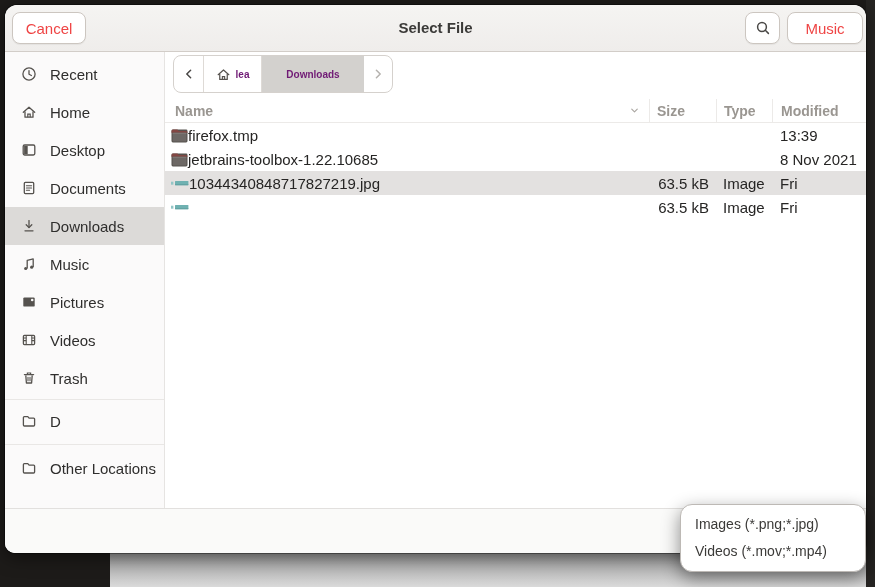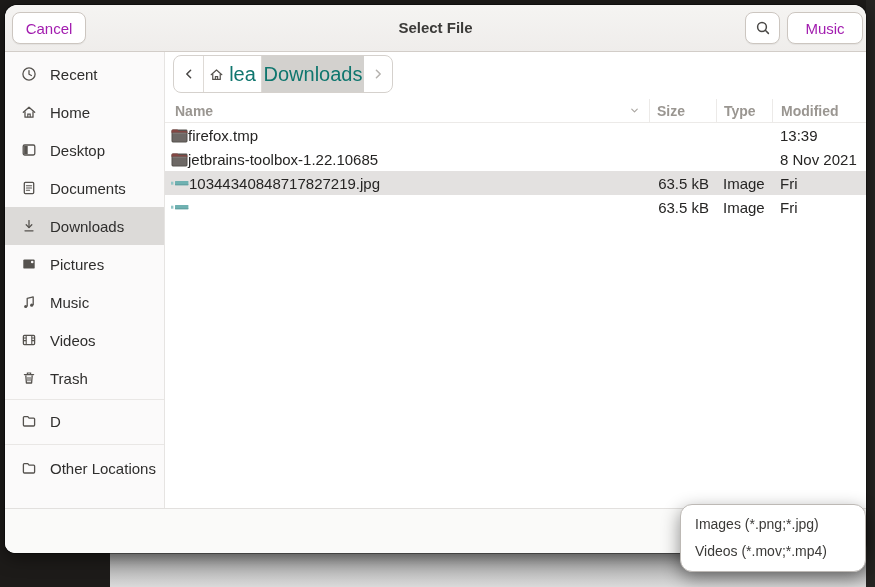--- a/index.html
+++ b/index.html
@@ -19,21 +19,21 @@
     background:#ffffff; border-radius:12px 12px 10px 10px;
     box-shadow:0 4px 18px rgba(0,0,0,.5), 0 0 0 1px rgba(0,0,0,.35);
     display:flex; flex-direction:column; overflow:hidden;
   }
   .headerbar { position:relative; flex:none; height:47px;
     background:linear-gradient(#f5f4f2,#efedeb); border-bottom:1px solid #d2cdc8;
     border-radius:12px 12px 0 0; }
   .hb-title { position:absolute; left:0; right:0; top:0; height:46px; line-height:46px;
     text-align:center; font-weight:bold; font-size:15px; color:#3b3a38; }
   .btn { position:absolute; top:7px; height:32px; background:#fff; border:1px solid #ccc6c0;
-    border-radius:8px; font-size:15px; color:#a21caf; display:flex; align-items:center;
+    border-radius:8px; font-size:15px; color:#ef4444; display:flex; align-items:center;
     justify-content:center; box-shadow:0 1px 1px rgba(0,0,0,.05); cursor:default;
     font-family:"Liberation Sans", sans-serif; }
   .cancel-btn { left:7px; width:74px; }
   .search-btn { left:740px; width:35px; }
   .open-btn { left:782px; width:76px; }
 
   .body { flex:1; display:flex; min-height:0; position:relative; }
 
   .sidebar { flex:none; width:160px; background:#fbfafa; border-right:1px solid #e6e4e2;
     padding-top:3px; overflow:hidden; }
@@ -41,22 +41,22 @@
     font-size:15px; color:#2f2e2d; }
   .side-item.selected { background:#dcdad8; }
   .side-sep { height:1px; background:#e9e7e5; }
   .sep-a { margin:2px 0; }
   .sep-b { margin:4px 0 4px 0; }
   .icon16 { width:16px; height:16px; flex:none; display:block; }
 
   .content { flex:1; display:flex; flex-direction:column; background:#fff; min-width:0; }
   .pathbar { margin:3px 0 0 8px; width:220px; height:38px; border:1px solid #d5d1cd;
     border-radius:8px; display:flex; overflow:hidden; background:#fff; flex:none; }
-  .pb-seg { display:flex; align-items:center; justify-content:center; font-size:20px;
-    color:#0f766e; height:100%; }
+  .pb-seg { display:flex; align-items:center; justify-content:center; font-size:10px;
+    color:#701a75; height:100%;font-weight:bold; }
   .pb-back { width:30px; border-right:1px solid #deda d6; border-right:1px solid #dedad6; }
   .pb-home { width:58px; gap:5px; border-right:1px solid #dedad6; }
   .pb-current { width:102px; background:#d3d1ce; }
   .pb-fwd { flex:1; }
 
   .list-header { margin-top:6px; height:24px; display:flex; align-items:center;
     font-size:14px; font-weight:bold; color:#9a9691; border-bottom:1px solid #eceae8; flex:none; }
   .hdr-name { width:484px; display:flex; align-items:center; padding-left:10px;gap:47px; }
   .hdr-sort { margin-left:auto; margin-right:8px; display:flex; align-items:center; }
   .hdr-size { width:67px; padding-left:7px; border-left:1px solid #eceae8; height:100%;
@@ -207,29 +207,29 @@
           <span>Documents</span>
         </div>
         <div class="side-item selected">
           <svg class="icon16" viewBox="0 0 16 16">
               <use href="#i-download"></use>
             </svg>
           <span>Downloads</span>
         </div>
         <div class="side-item">
           <svg class="icon16" viewBox="0 0 16 16">
+              <use href="#i-music"></use>
+            </svg>
+          <span>Music</span>
+        </div>
+        <div class="side-item">
+          <svg class="icon16" viewBox="0 0 16 16">
               <use href="#i-picture"></use>
             </svg>
           <span>Pictures</span>
-        </div>
-        <div class="side-item">
-          <svg class="icon16" viewBox="0 0 16 16">
-              <use href="#i-music"></use>
-            </svg>
-          <span>Music</span>
         </div>
         <div class="side-item">
           <svg class="icon16" viewBox="0 0 16 16">
               <use href="#i-film"></use>
             </svg>
           <span>Videos</span>
         </div>
         <div class="side-item">
           <svg class="icon16" viewBox="0 0 16 16">
               <use href="#i-trash"></use>

